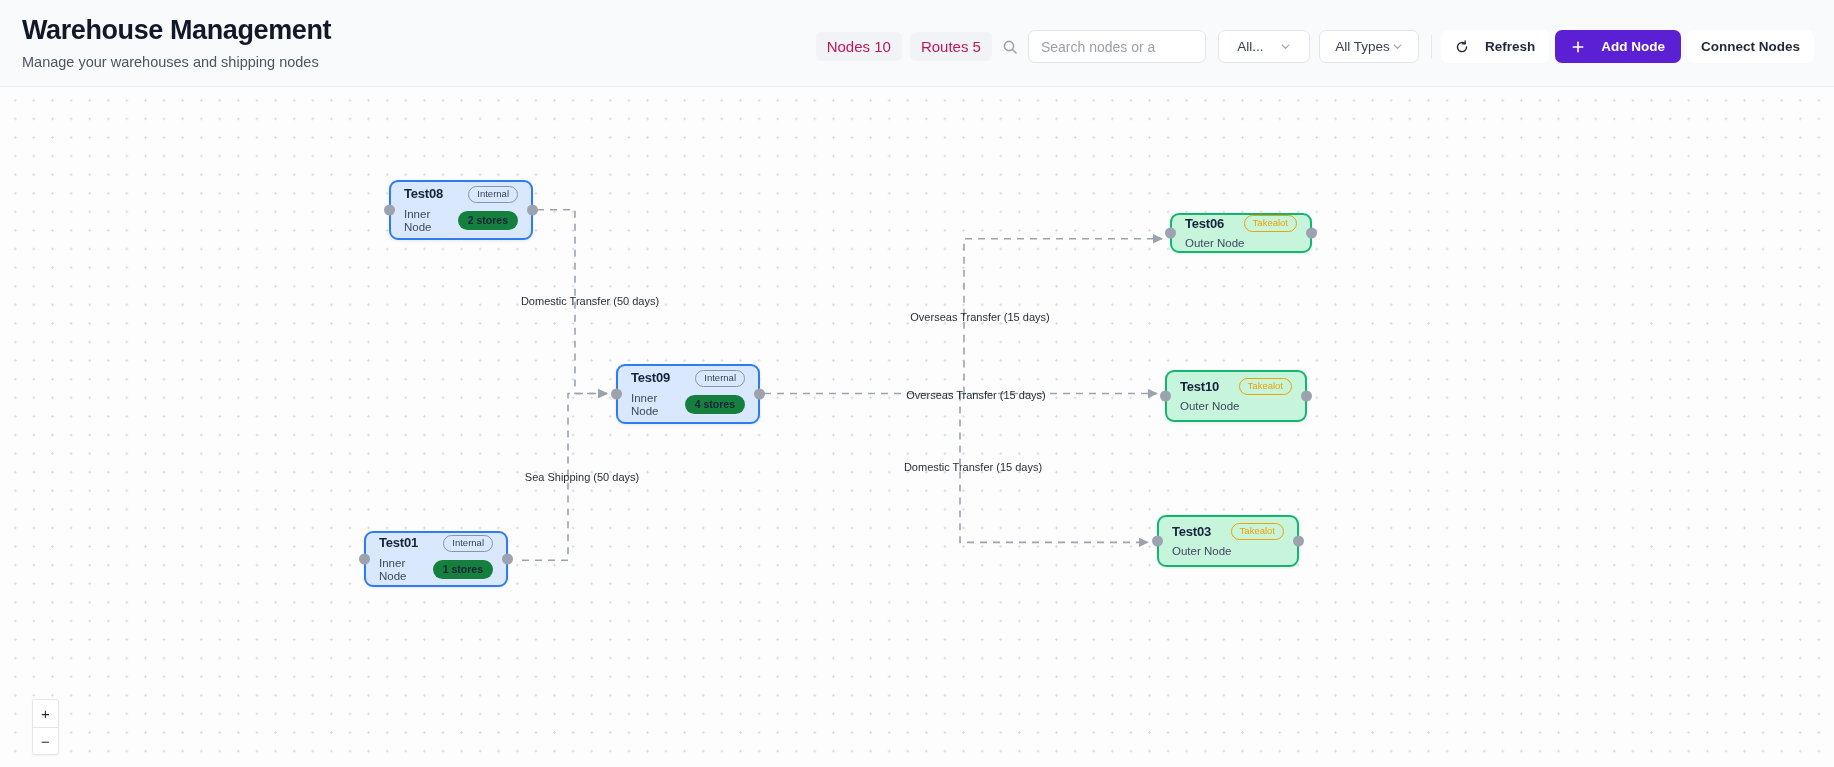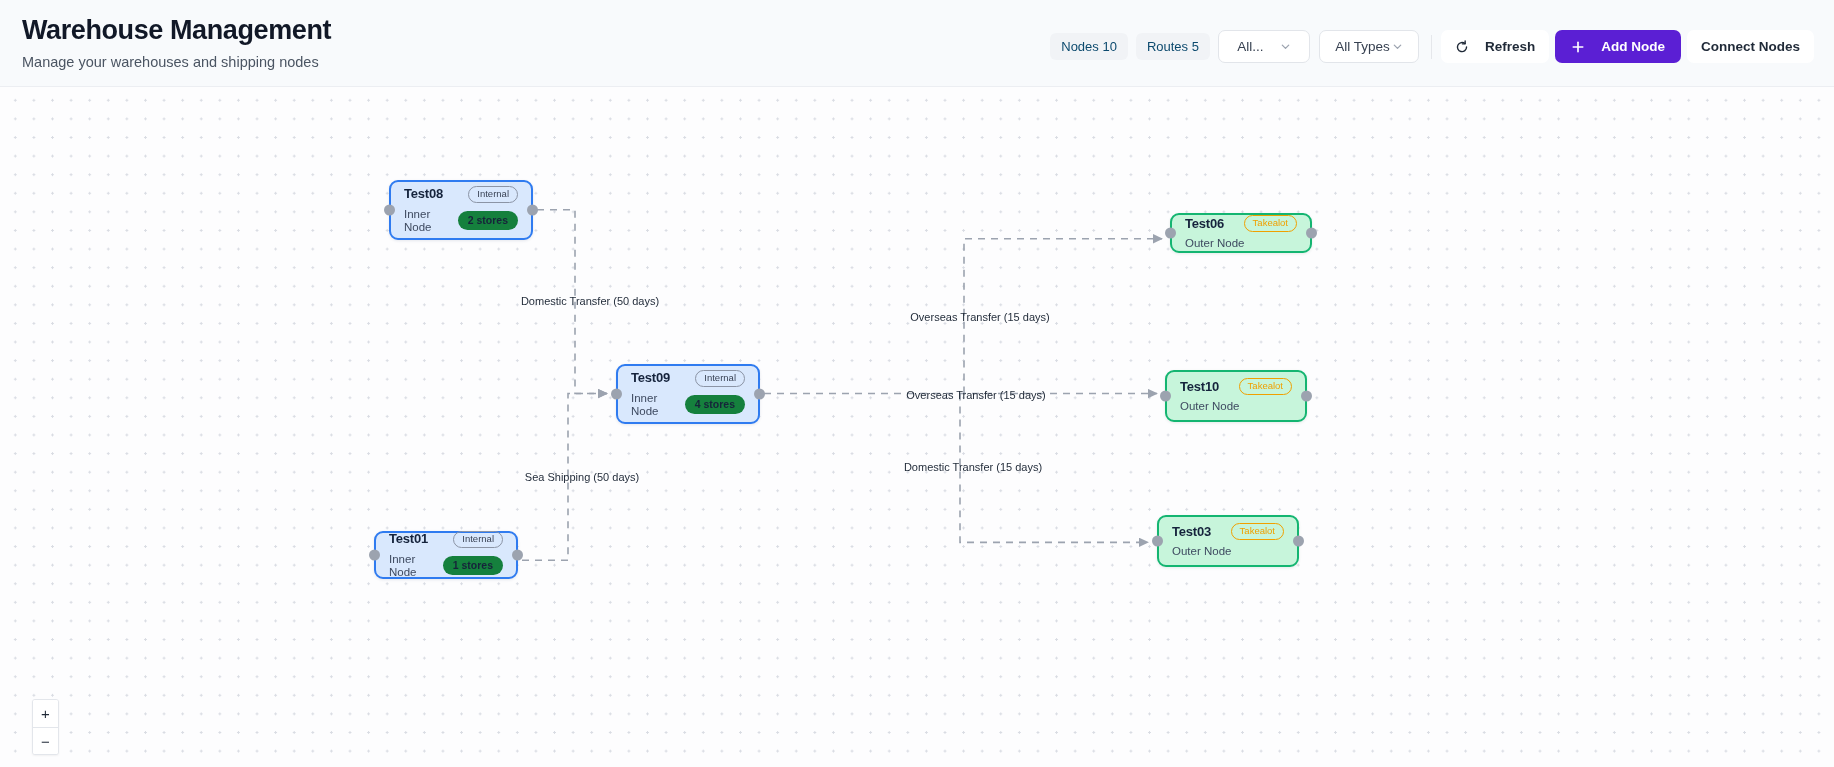--- a/index.html
+++ b/index.html
@@ -37,22 +37,22 @@
   .toolbar {
     display: flex;
     align-items: center;
     gap: 0px;
     padding-top: 18px;
   }
   .stat-pill {
     background: #f1f3f6;
     border-radius: 6px;
     padding: 6px 11px;
-    font-size: 13px;
-    color: #0c4a6e;
+    font-size: 15px;
+    color: #be185d;
     white-space: nowrap;
     margin-right: 8px;
   }
 
   .search-wrap {
     position: relative;
     display: flex;
     align-items: center;
     margin-left: 2px;
     margin-right: 12px;
@@ -283,20 +283,29 @@
   <div class="title-block">
     <div class="page-title">Warehouse Management</div>
     <div class="page-subtitle">Manage your warehouses and shipping nodes</div>
   </div>
 
   <div class="toolbar">
 
     <div class="stat-pill">Nodes 10</div>
     <div class="stat-pill">Routes 5</div>
 
+    <div class="search-wrap">
+      <span class="search-icon">
+        <svg viewBox="0 0 16 16" width="16" height="16" fill="none" stroke="currentColor" stroke-width="1.6">
+          <circle cx="7" cy="7" r="4.6"></circle>
+            <line x1="10.5" y1="10.5" x2="14" y2="14" stroke-linecap="round"></line>
+        </svg>
+      </span>
+      <input class="search-input" type="text" placeholder="Search nodes or a" style="">
+    </div>
 
     <div class="select-box">
       <span>All...</span>
       <span class="chev">
         <svg viewBox="0 0 12 12" width="11" height="11" fill="none" stroke="currentColor" stroke-width="1.4">
           <polyline points="2.5,4.5 6,8 9.5,4.5" stroke-linecap="round" stroke-linejoin="round"></polyline>
         </svg>
       </span>
     </div>
 
@@ -385,21 +394,21 @@
     <div class="node-row-top">
       <span class="node-title">Test09</span>
       <span class="badge badge-internal">Internal</span>
     </div>
     <div class="node-row-bot">
       <span class="node-sub">Inner Node</span>
       <span class="stores-chip">4 stores</span>
     </div>
   </div>
 
-  <div class="node node-inner" style="left:374px; top:444px; width:144px; height:48px;">
+  <div class="node node-inner" style="left:364px; top:444px; width:144px; height:56px;">
     <span class="handle left"></span>
     <span class="handle right"></span>
     <div class="node-row-top">
       <span class="node-title">Test01</span>
       <span class="badge badge-internal">Internal</span>
     </div>
     <div class="node-row-bot">
       <span class="node-sub">Inner Node</span>
       <span class="stores-chip">1 stores</span>
     </div>

